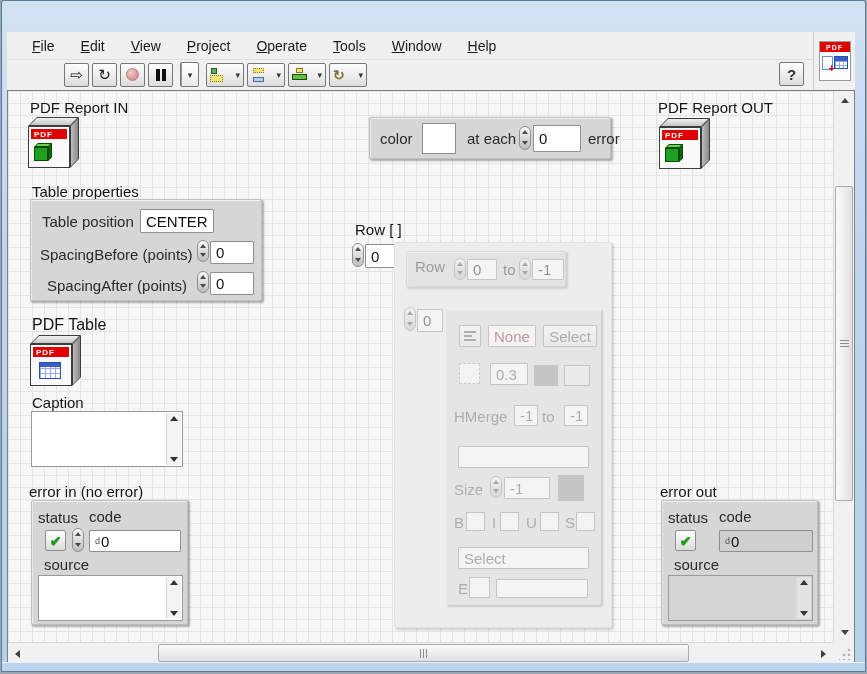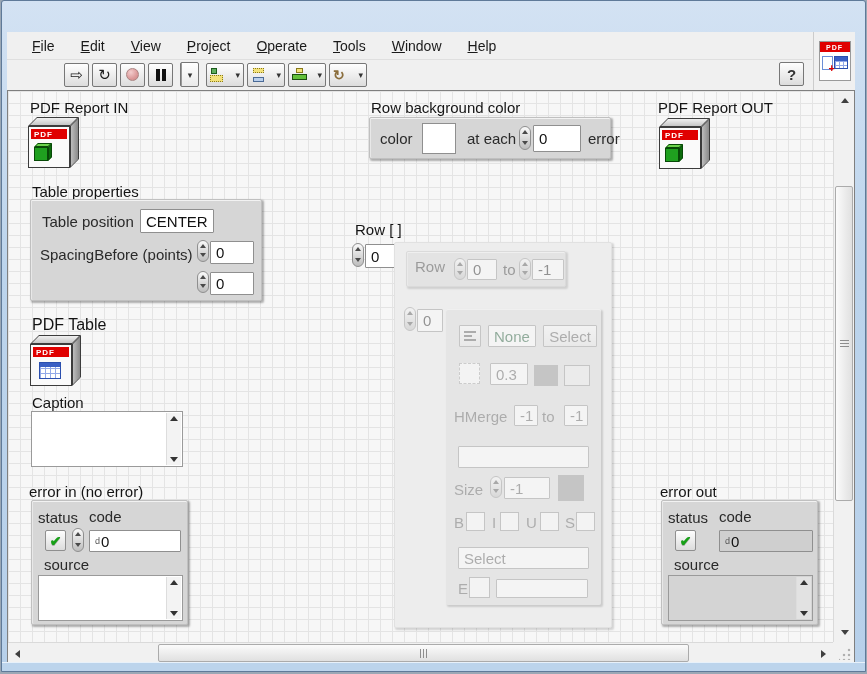--- a/index.html
+++ b/index.html
@@ -216,21 +216,20 @@
         <div class="cf">
           <div class="band">PDF</div>
           <div class="mini">
               <div class="mt"></div>
               <div class="ms"></div>
               <div class="mf"></div>
             </div>
         </div>
       </div>
 
-      <div class="lbl" style="left:363px;top:8px">Row background color</div>
       <div class="cluster" style="left:361px;top:26px;width:242px;height:42px">
         <span class="clbl" style="left:10px;top:12px">color</span>
         <div class="colorbox" style="left:52px;top:5px;width:34px;height:31px;background:#ffffff"></div>
         <span class="clbl" style="left:97px;top:12px">at each</span>
         <div class="spin" style="left:149px;top:8px">
             <div class="tri-u"></div>
             <div class="tri-d"></div>
           </div>
         <div class="fld" style="left:163px;top:7px;width:48px;height:27px">0</div>
         <span class="clbl" style="left:218px;top:12px">error</span>
@@ -253,20 +252,21 @@
       <div class="lbl" style="left:24px;top:92px">Table properties</div>
       <div class="cluster" style="left:22px;top:108px;width:232px;height:102px">
         <span class="clbl" style="left:11px;top:13px">Table position</span>
         <div class="fld" style="left:109px;top:9px;width:74px;height:24px">CENTER</div>
         <span class="clbl" style="left:9px;top:46px">SpacingBefore (points)</span>
         <div class="spin sm" style="left:166px;top:40px">
             <div class="tri-u"></div>
             <div class="tri-d"></div>
           </div>
         <div class="fld" style="left:179px;top:41px;width:44px;height:23px">0</div>
+        <span class="clbl" style="left:16px;top:77px">SpacingAfter (points)</span>
         <div class="spin sm" style="left:166px;top:71px">
             <div class="tri-u"></div>
             <div class="tri-d"></div>
           </div>
         <div class="fld" style="left:179px;top:72px;width:44px;height:23px">0</div>
       </div>
 
       <div class="lbl big" style="left:24px;top:225px">PDF Table</div>
       <div class="cube" style="left:22px;top:244px">
         <div class="ct"></div>
@@ -318,21 +318,21 @@
           <div class="fld" style="left:22px;top:66px;width:26px;height:23px">0</div>
 
           <div class="subpanel" style="left:51px;top:66px;width:155px;height:296px">
             <div class="btnflat" style="left:13px;top:16px;width:22px;height:22px">
               <div class="alignlines">
                   <div></div>
                   <div></div>
                   <div></div>
                 </div>
             </div>
-            <div class="fld" style="left:42px;top:16px;width:48px;height:22px;color:#14532d">None</div>
+            <div class="fld" style="left:42px;top:16px;width:48px;height:22px;color:#7f1d1d">None</div>
             <div class="btnflat" style="left:97px;top:16px;width:54px;height:22px;color:#555">Select</div>
 
             <div class="cb dotted" style="left:13px;top:54px;width:21px;height:21px"></div>
             <div class="fld" style="left:44px;top:54px;width:38px;height:22px;color:#555">0.3</div>
             <div class="colorbox" style="left:88px;top:56px;width:24px;height:21px;background:#8f8f8f"></div>
             <div class="colorbox" style="left:118px;top:56px;width:26px;height:21px;background:#e9e9e9"></div>
 
             <span class="clbl" style="left:8px;top:99px;color:#555">HMerge</span>
             <div class="fld" style="left:68px;top:96px;width:24px;height:21px;color:#555">-1</div>
             <span class="clbl" style="left:96px;top:99px;color:#555">to</span>

